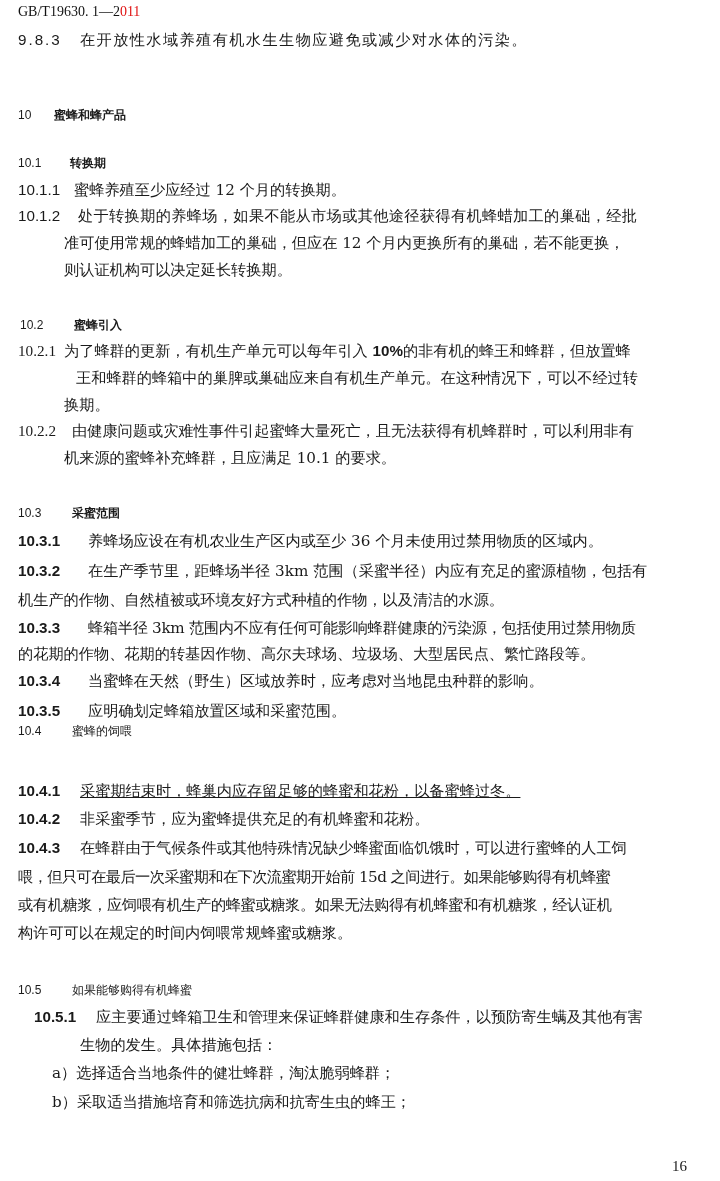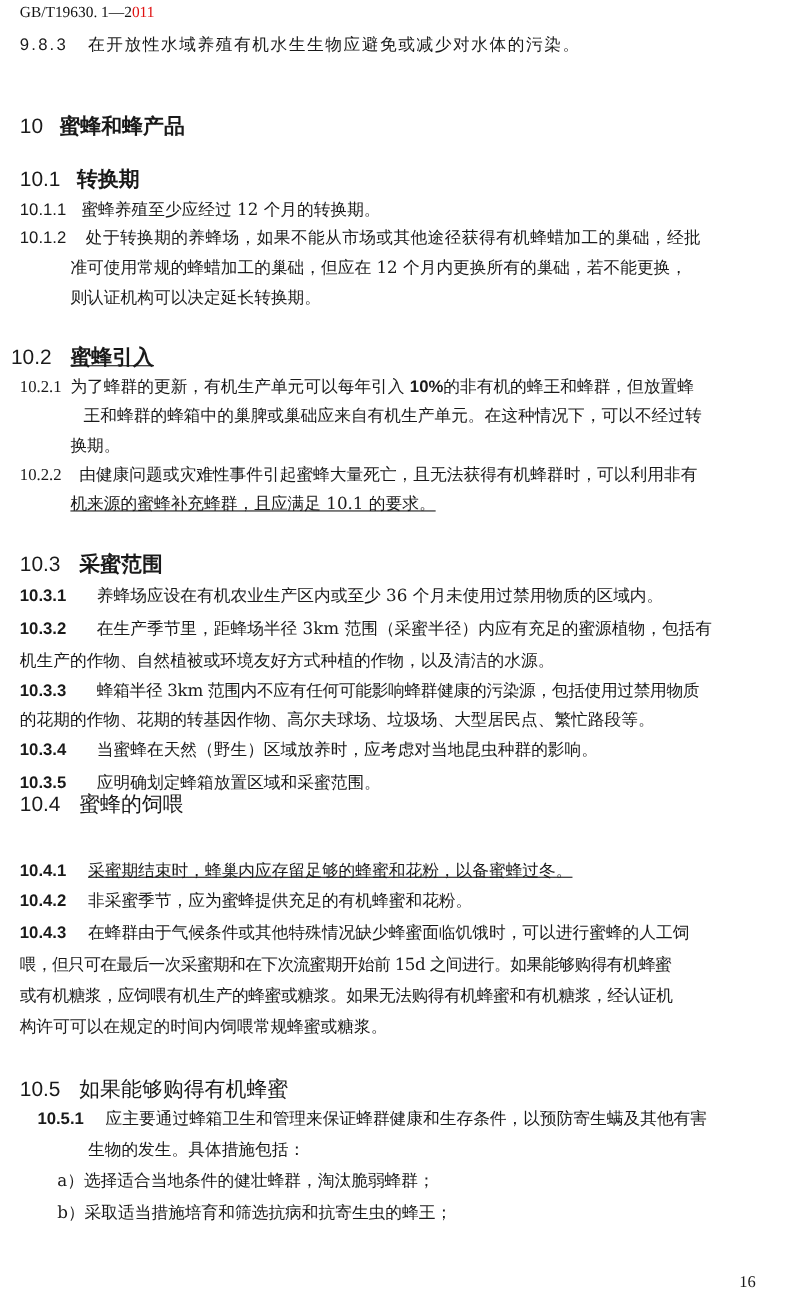--- a/index.html
+++ b/index.html
@@ -9,21 +9,21 @@
     color: #1a1a1a;
   }
   .line {
     position: absolute; white-space: nowrap;
     font-size: 15.2px; line-height: 20px;
   }
   .hdr { position: absolute; left: 18px; top: 4px; font-family: "Liberation Serif", serif; font-size: 14px; color: #111; }
   .hdr .red { color: #e01010; }
   .num { font-family: "Liberation Sans", "DejaVu Sans", sans-serif; }
   .numb { font-family: "Liberation Sans", "DejaVu Sans", sans-serif; font-weight: bold; }
-  .heading { font-family: "DejaVu Sans", "Liberation Sans", sans-serif; font-weight: bold; font-size: 19px; }
+  .heading { font-family: "DejaVu Sans", "Liberation Sans", sans-serif; font-weight: bold; font-size: 12px; }
   .heading .hnum { font-family: "Liberation Sans", sans-serif; font-weight: normal; display: inline-block; }
   .sec-label { display: inline-block; }
   .bold-inline { font-family: "Liberation Sans", sans-serif; font-weight: bold; }
   .pagenum { position: absolute; left: 672px; top: 1158px; font-family: "Liberation Serif", serif; font-size: 15px; }
 </style>
 </head>
 <body>
 
 <div class="hdr"><span>GB/T19630. 1—2</span><span class="red">011</span></div>
 
@@ -42,34 +42,34 @@
 <div class="line" style="left:18px; top:180px;">
   <span class="num sec-label" style="width:56px;">10.1.1</span><span>蜜蜂养殖至少应经过 12 个月的转换期。</span>
 </div>
 
 <div class="line" style="left:18px; top:206px; width:700px;">
   <span class="num sec-label" style="width:60px;">10.1.2</span><span style="letter-spacing:0.35px;">处于转换期的养蜂场，如果不能从市场或其他途径获得有机蜂蜡加工的巢础，经批</span>
 </div>
 <div class="line" style="left:64px; top:233px;">准可使用常规的蜂蜡加工的巢础，但应在  12  个月内更换所有的巢础，若不能更换，</div>
 <div class="line" style="left:64px; top:260px;">则认证机构可以决定延长转换期。</div>
 
-<div class="line heading" style="left:10px; top:315px;text-decoration:underline;">
+<div class="line heading" style="left:20px; top:315px;">
   <span class="hnum" style="width:54px;">10.2</span><span>蜜蜂引入</span>
 </div>
 
 <div class="line" style="left:18px; top:341px;">
   <span class="sec-label" style="width:46px; font-family:'Liberation Serif', serif;">10.2.1</span><span>为了蜂群的更新，有机生产单元可以每年引入 </span><span class="bold-inline">10%</span><span>的非有机的蜂王和蜂群，但放置蜂</span>
 </div>
 <div class="line" style="left:64px; top:368px;margin-left:12px;">王和蜂群的蜂箱中的巢脾或巢础应来自有机生产单元。在这种情况下，可以不经过转</div>
 <div class="line" style="left:64px; top:395px;">换期。</div>
 
 <div class="line" style="left:18px; top:421px;">
   <span class="sec-label" style="width:54px; font-family:'Liberation Serif', serif;">10.2.2</span><span>由健康问题或灾难性事件引起蜜蜂大量死亡，且无法获得有机蜂群时，可以利用非有</span>
 </div>
-<div class="line" style="left:64px; top:448px;text-decoration:underline;">机来源的蜜蜂补充蜂群，且应满足 10.1 的要求。</div>
+<div class="line" style="left:64px; top:448px;">机来源的蜜蜂补充蜂群，且应满足 10.1 的要求。</div>
 
 <div class="line heading" style="left:18px; top:503px;">
   <span class="hnum" style="width:54px;">10.3</span><span>采蜜范围</span>
 </div>
 
 <div class="line" style="left:18px; top:531px;">
   <span class="numb sec-label" style="width:70px;">10.3.1</span><span>养蜂场应设在有机农业生产区内或至少 36 个月未使用过禁用物质的区域内。</span>
 </div>
 
 <div class="line" style="left:18px; top:561px;">

